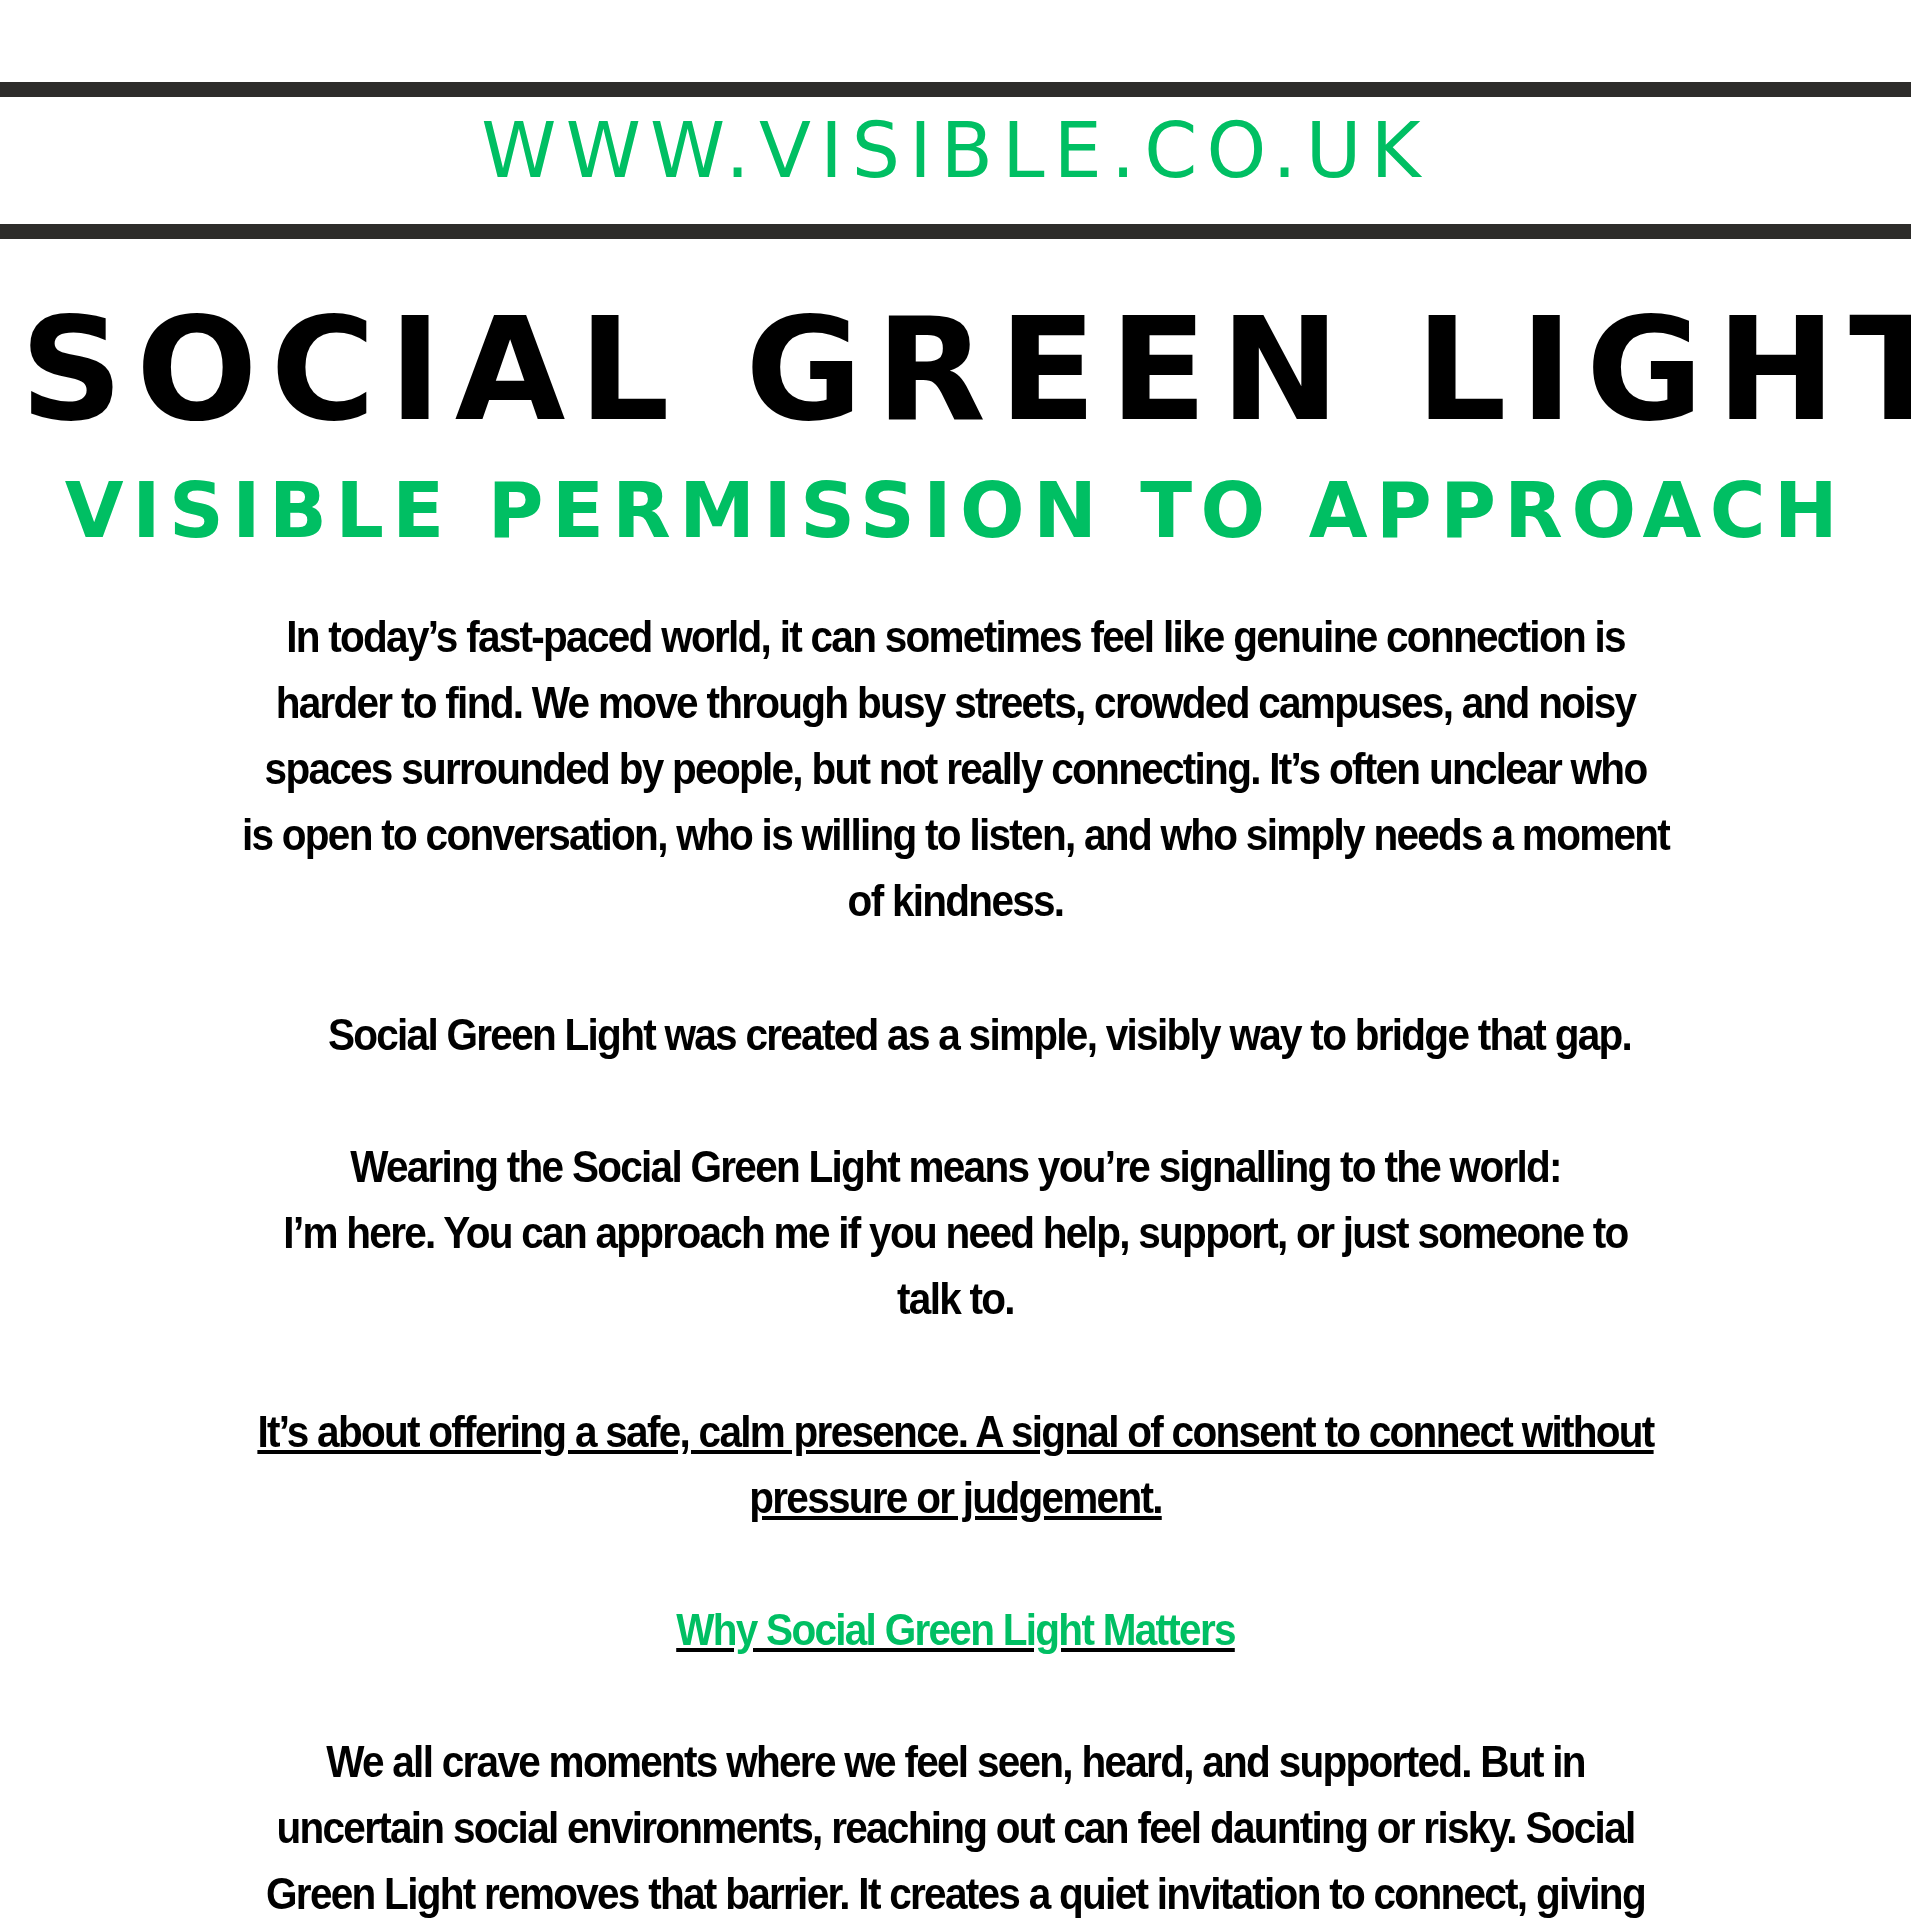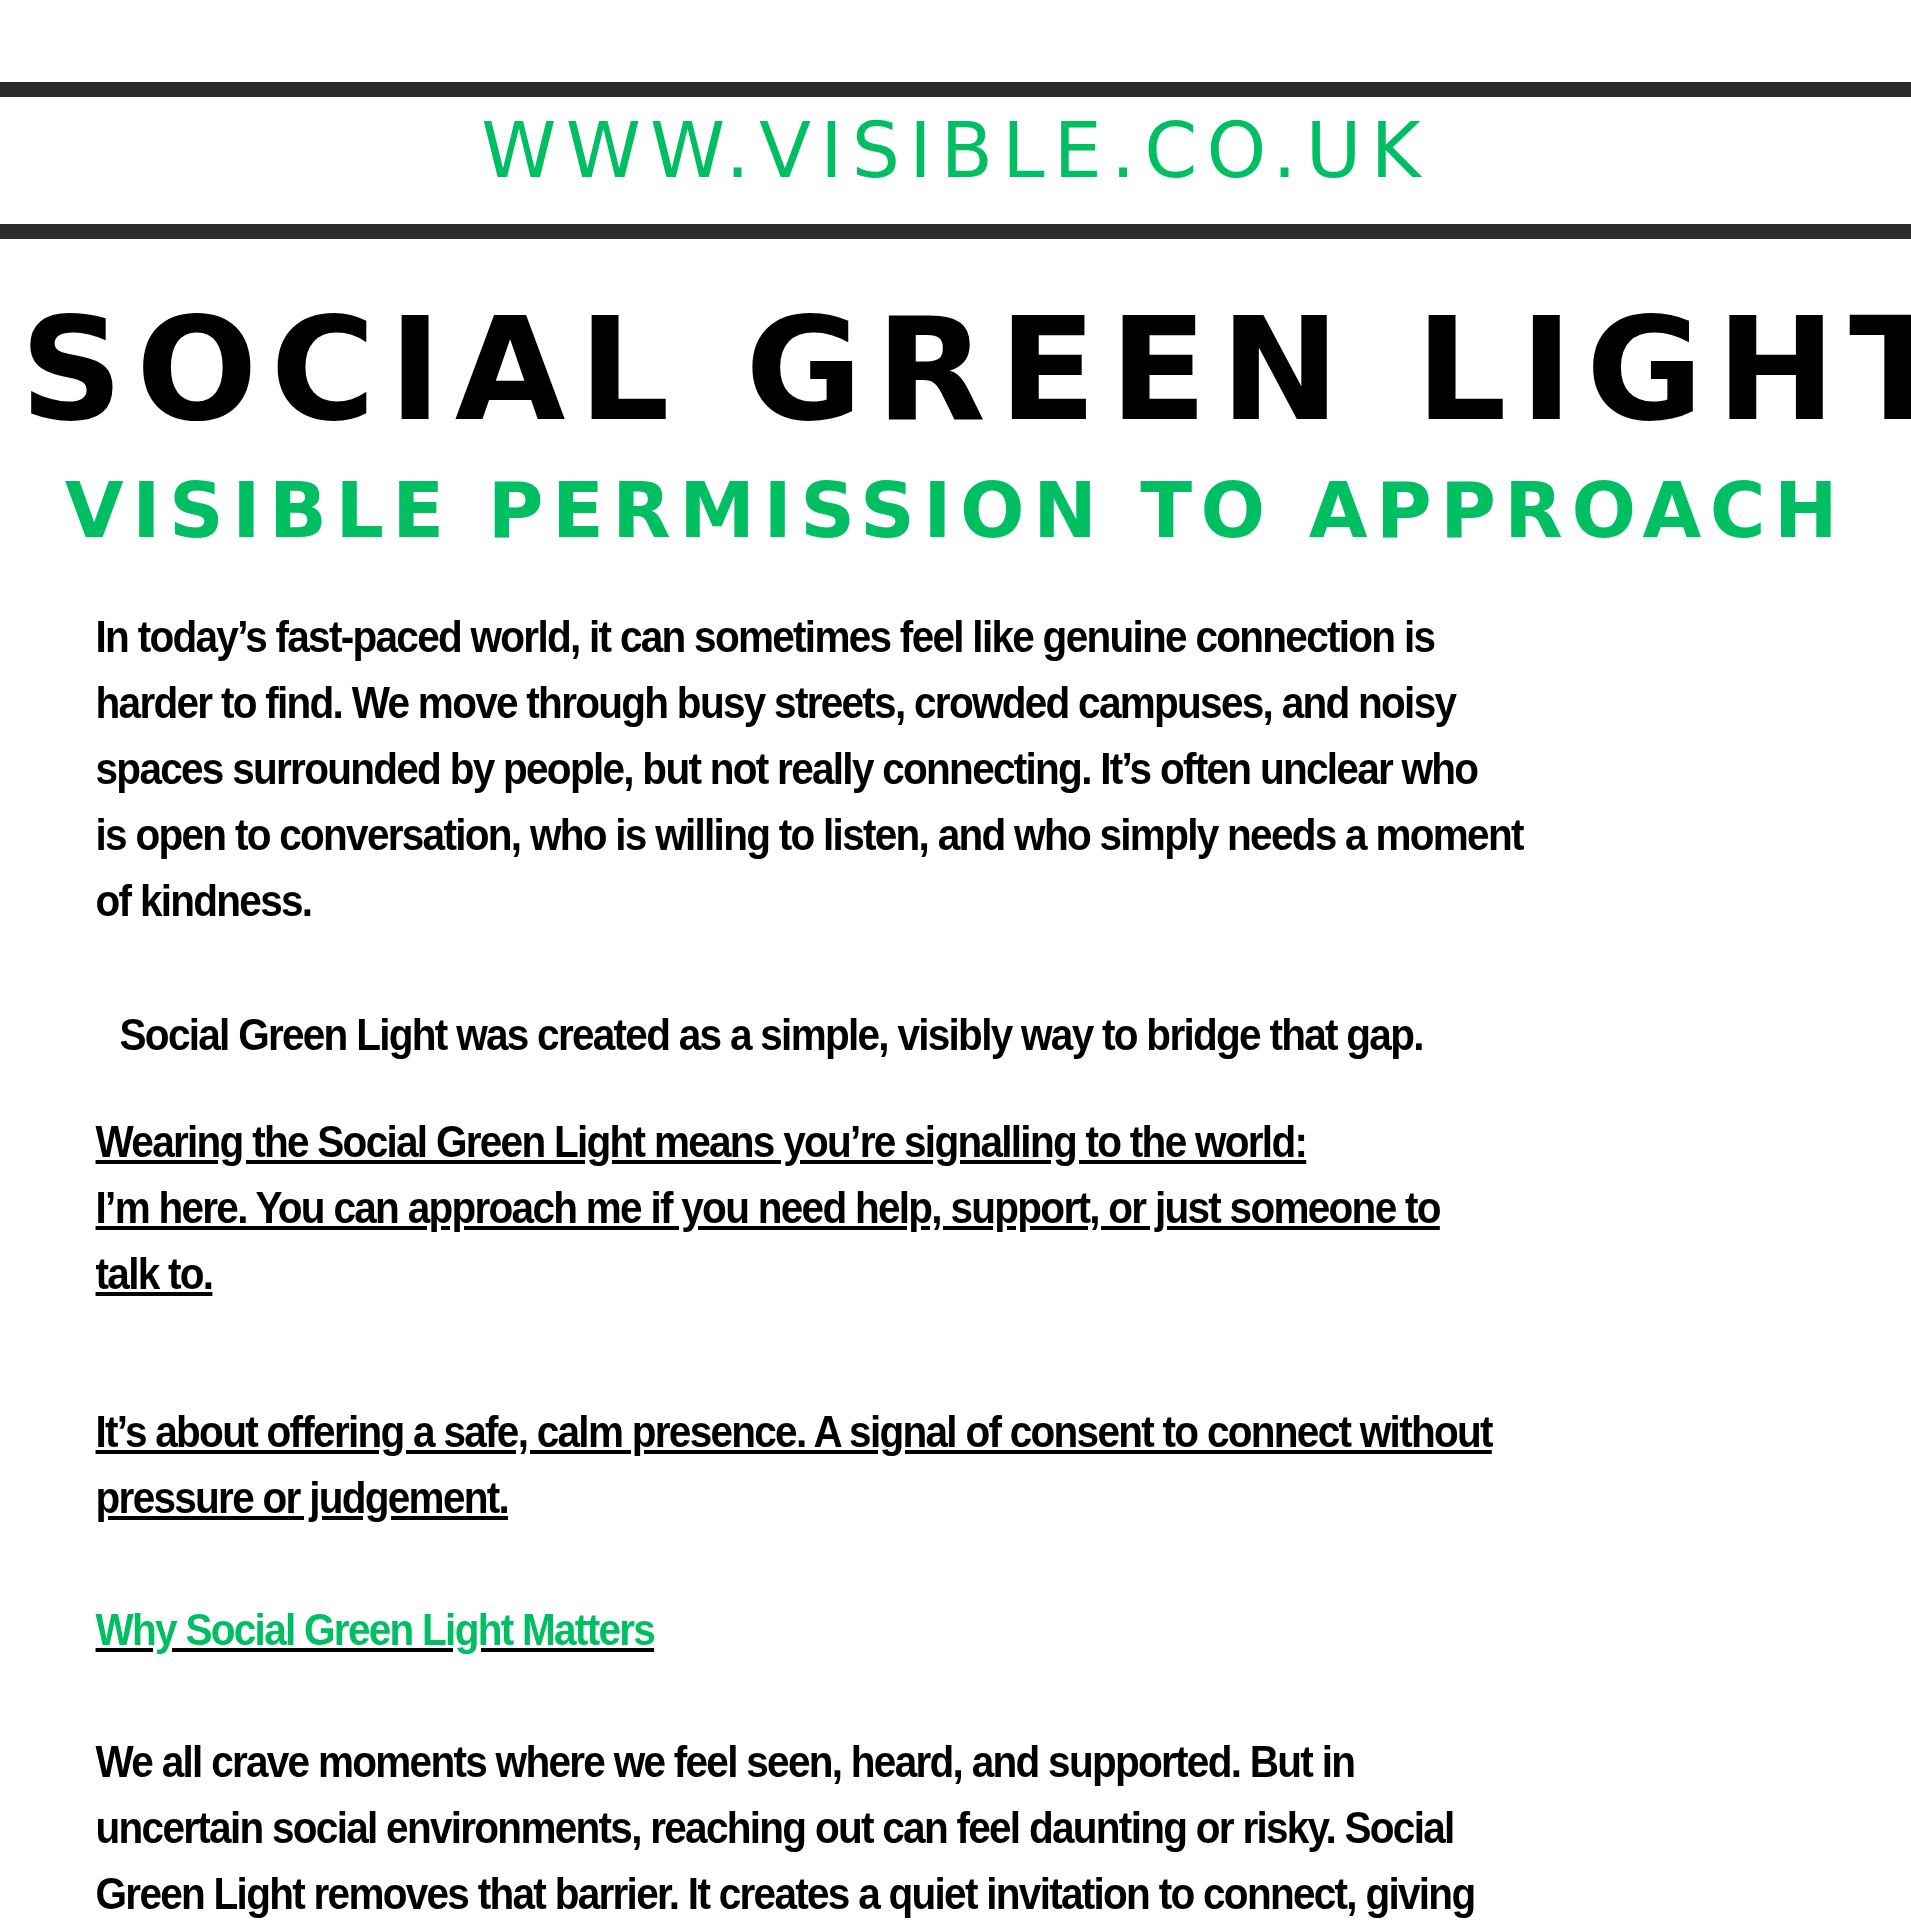--- a/index.html
+++ b/index.html
@@ -57,21 +57,21 @@
     font-size: 76px;
     line-height: 77px;
     letter-spacing: 8.5px;
     font-weight: bold;
   }
 
   .body-block {
     position: absolute;
     left: 0;
     width: 1911px;
-    text-align: left;
+    text-align: center;
   }
   .para {
     margin: 0;
     font-family: "Liberation Sans", sans-serif;
     font-weight: bold;
     font-size: 45px;
     line-height: 66px;
     letter-spacing: -1.9px;
     color: #000000;
     white-space: pre-line;
@@ -95,21 +95,21 @@
 <div class="body-block" style="top:604px;">
   <p class="para">In today’s fast-paced world, it can sometimes feel like genuine connection is
 harder to find.  We move through busy streets, crowded campuses, and noisy
 spaces surrounded by people, but not really connecting. It’s often unclear who
 is open to conversation, who is willing to listen, and who simply needs a moment
 of kindness.</p>
 </div>
 <div class="body-block" style="top:1002px;margin-left:24px;">
   <p class="para">Social Green Light was created as a simple, visibly way to bridge that gap.</p>
 </div>
-<div class="body-block" style="top:1109px;text-decoration:underline;">
+<div class="body-block" style="top:1134px;">
   <p class="para">Wearing the Social Green Light means you’re signalling to the world:
 I’m here.  You can approach me if you need help, support, or just someone to
 talk to.</p>
 </div>
 <div class="body-block" style="top:1399px;text-decoration:underline;">
   <p class="para">It’s about offering a safe, calm presence. A signal of consent to connect without
 pressure or judgement.</p>
 </div>
 
 <div class="body-block" style="top:1597px;text-decoration:underline;">

